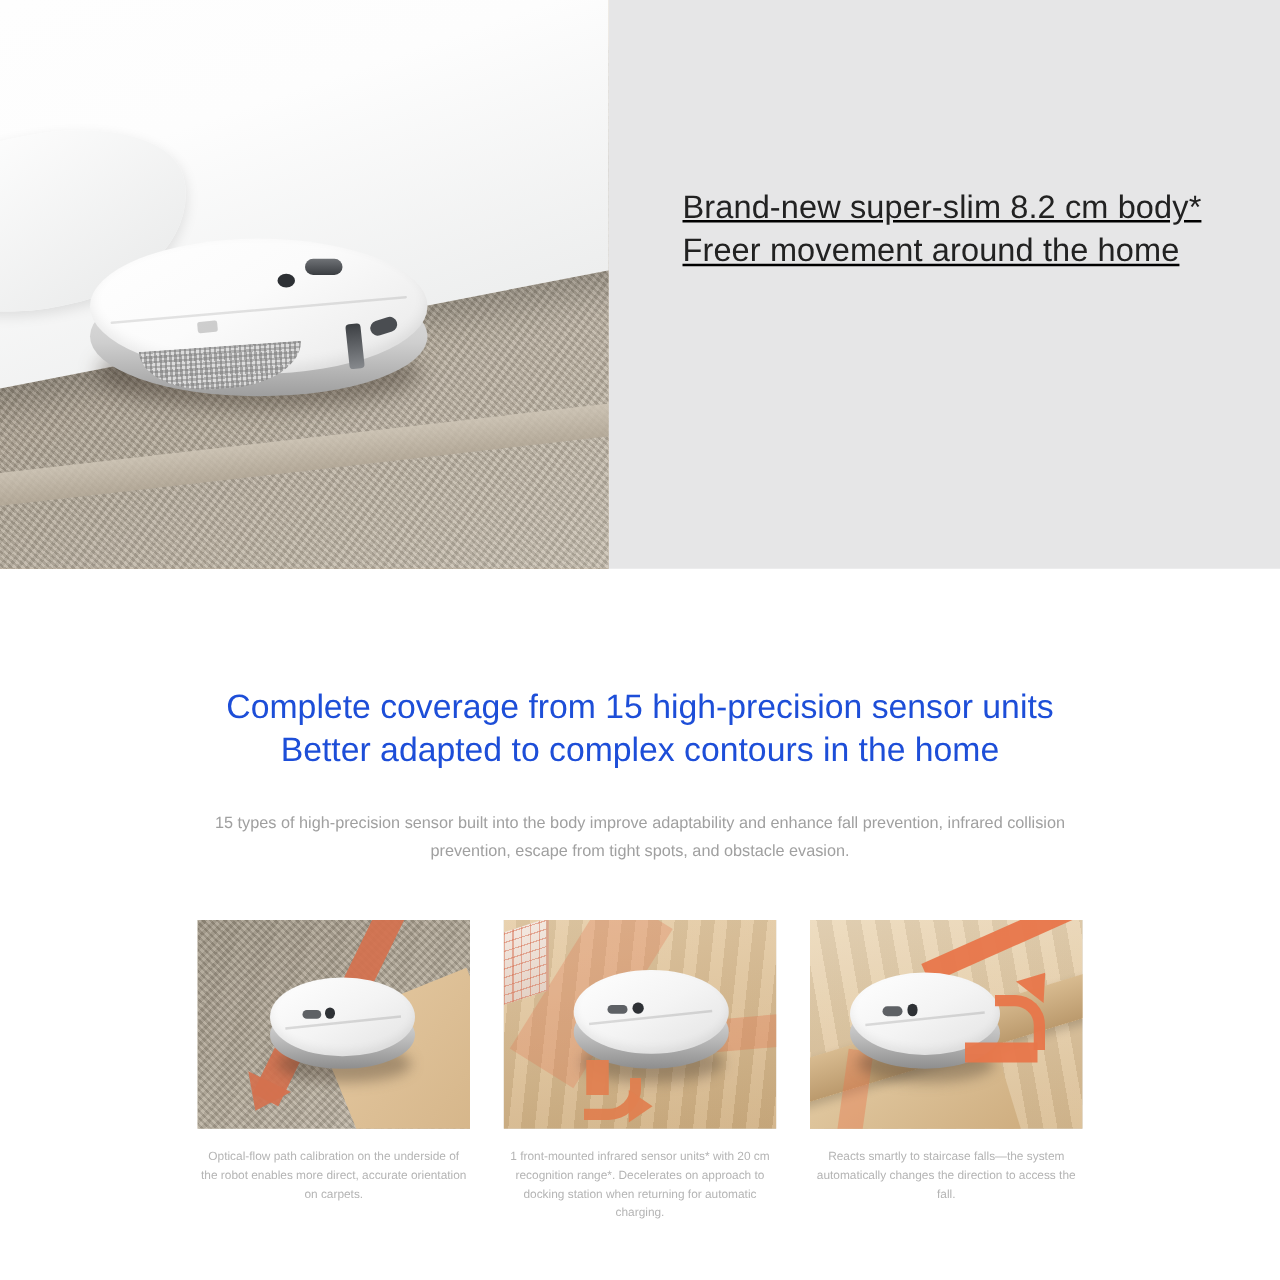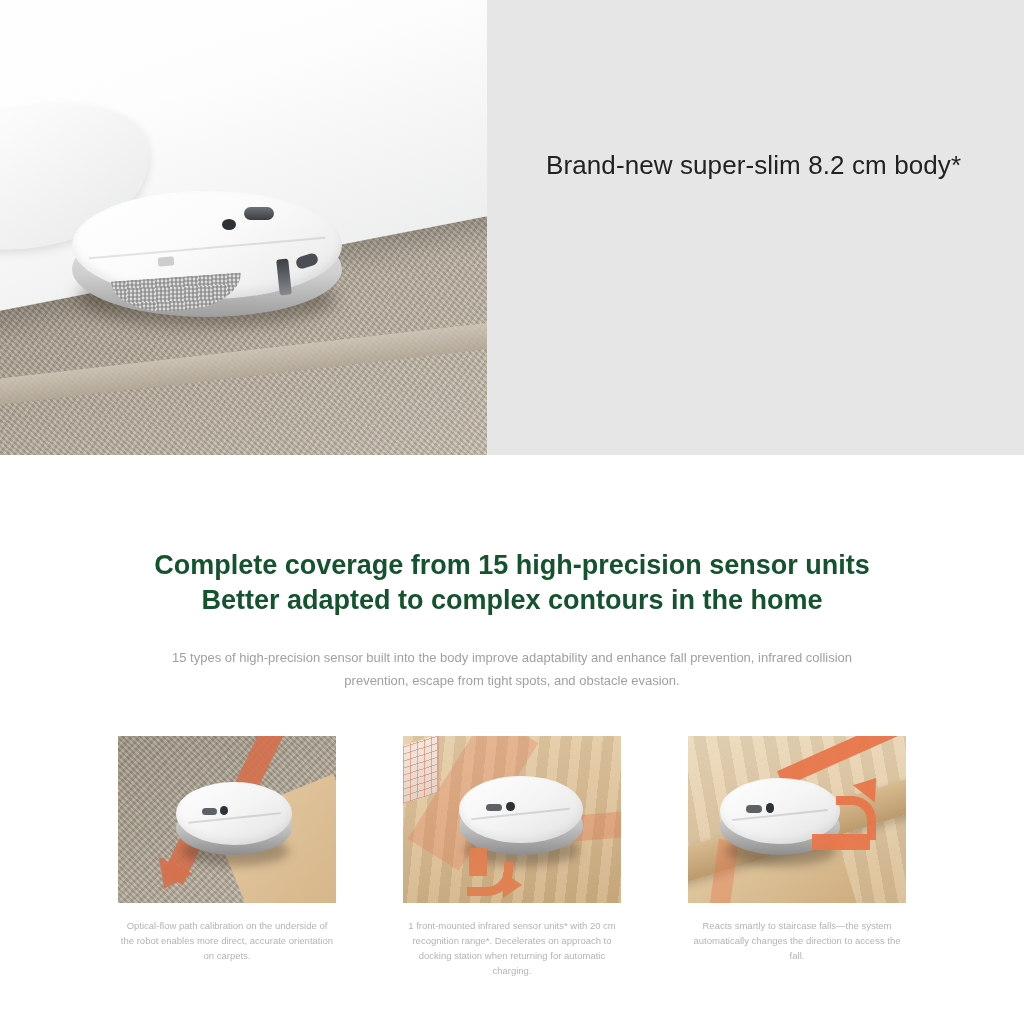--- a/index.html
+++ b/index.html
@@ -5,21 +5,21 @@
   * { margin:0; padding:0; box-sizing:border-box; }
   html,body { width:1024px; height:1024px; }
   body {
     background:#ffffff;
     font-family:"Liberation Sans", sans-serif;
     overflow:hidden;
   }
   .page { position:relative; width:1024px; height:1024px; background:#fff; }
 
   
-  .hero { position:relative; width:1024px; height:455px; display:flex; }
+  .hero { position:relative; width:1024px; height:455px; display:flex;text-decoration:underline; }
 
   .hero-photo {
     position:relative; width:487px; height:455px; overflow:hidden;
     background:#b9ad9d;
   }
   
   .floor {
     position:absolute; left:0; top:0; width:100%; height:100%;
     background:
       repeating-linear-gradient(102deg,
@@ -125,29 +125,29 @@
     letter-spacing:.1px;
   }
   .hero-p {
     margin-top:26px; font-size:13px; line-height:22px; color:#6c6c6c;
     max-width:440px;
   }
 
   
   .sec2 { position:relative; width:1024px; padding-top:93px; text-align:center; }
   .sec2-h2 {
-    font-size:27px; line-height:35px; color:#14532d; font-weight:700;
+    font-size:27px; line-height:35px; color:#1d4ed8; font-weight:400;
   }
   .sec2-p {
     margin:28px auto 0; width:734px;
     font-size:13px; line-height:23px; color:#a0a0a0;
   }
 
   .thumbs {
-    margin:44px auto 0; width:788px;
+    margin:44px auto 0; width:708px;
     display:flex; justify-content:space-between;
   }
   .thumb { width:218px; }
   .thumb-img {
     position:relative; width:218px; height:167px; overflow:hidden;
     background:#cfc7b8;
   }
   .thumb-cap {
     margin-top:15px; font-size:9.5px; line-height:15px; color:#b4b4b4;
     padding:0 2px;
@@ -321,20 +321,21 @@
         <div class="robot-logo"></div>
         <div class="robot-vent"></div>
         <div class="robot-bumper"></div>
         <div class="robot-port"></div>
       </div>
     </div>
 
     <div class="hero-text">
       <h1 class="hero-h1">
         <span>Brand-new super-slim 8.2 cm body*</span><br>
+        <span>Freer movement around the home</span>
       </h1>
     </div>
 
   </section>
 
   <section class="sec2">
 
     <h2 class="sec2-h2">
       <span>Complete coverage from 15 high-precision sensor units</span><br>
       <span>Better adapted to complex contours in the home</span>

